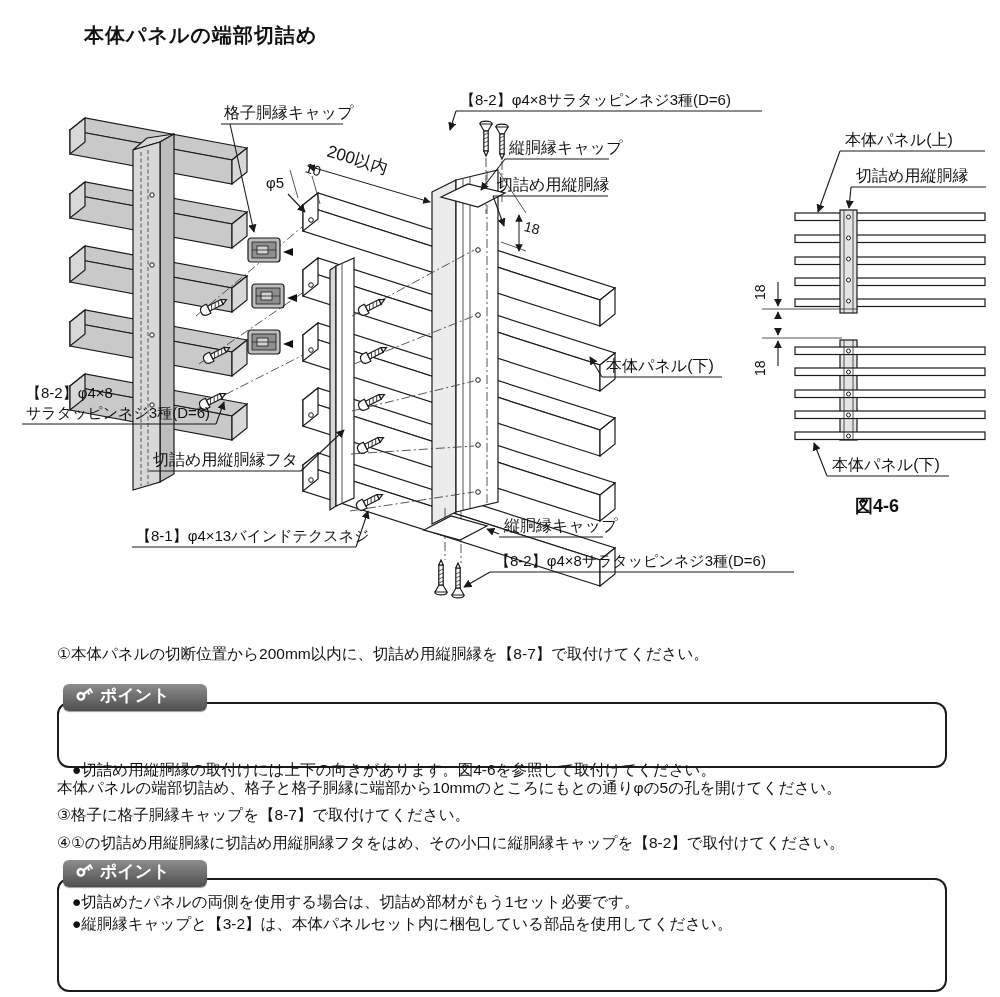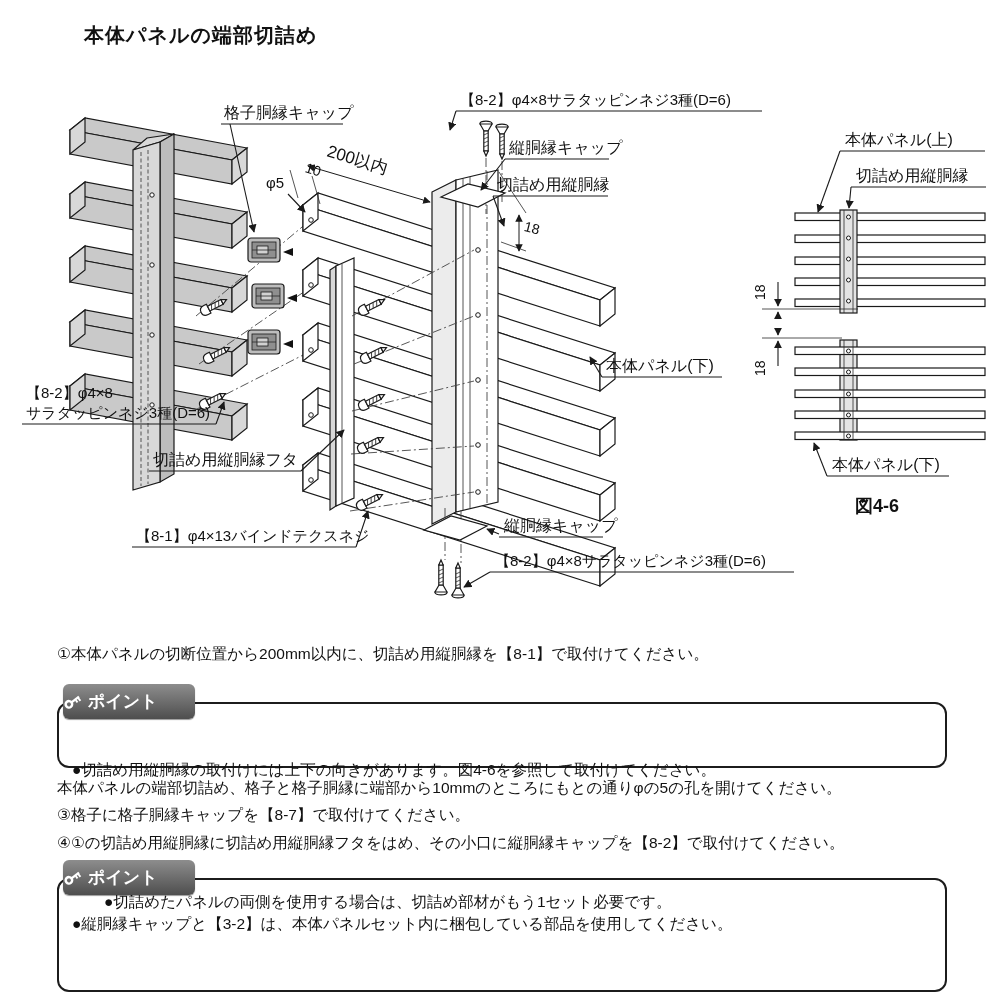--- a/index.html
+++ b/index.html
@@ -2,23 +2,23 @@
 <html><head>
 <meta charset="utf-8">
 <style>
   html,body{margin:0;padding:0;background:#fff;}
   body{width:1000px;height:997px;position:relative;overflow:hidden;
        font-family:"Liberation Sans","DejaVu Sans",sans-serif;color:#111;}
   .abs{position:absolute;}
   .page-title{left:84px;top:14px;font-size:20px;font-weight:bold;letter-spacing:1px;margin-top:8px;}
   .step{left:57px;font-size:15.5px;white-space:nowrap;}
   .point-box{left:57px;width:886px;border:2px solid #1c1c1c;border-radius:12px;background:#fff;}
-  .point-tab{left:63px;width:132px;height:35px;border-radius:6px;
+  .point-tab{left:63px;width:132px;height:27px;border-radius:6px;
              background:linear-gradient(#8d8d8d,#4e4e4e);
-             display:flex;align-items:center;gap:6px;padding-left:0;
+             display:flex;align-items:flex-start;gap:6px;padding-left:12px;
              color:#fff;font-size:17px;font-weight:bold;z-index:3;
              box-shadow:0 1px 1px rgba(0,0,0,.4);}
   .bullet{left:72px;font-size:15.5px;white-space:nowrap;}
   svg text{font-family:"Liberation Sans","DejaVu Sans",sans-serif;fill:#111;}
   .lbl{font-size:16px;}
   .lbl-s{font-size:15px;}
   .dim{font-size:14px;}
   .thin{stroke:#2a2a2a;stroke-width:.8;fill:none;}
   .fw{fill:#fff;stroke:#1a1a1a;stroke-width:1.2;}
   .fg{fill:#c9c9c9;stroke:#1a1a1a;stroke-width:1.2;}
@@ -330,21 +330,21 @@
     </g>
 
     <text class="lbl" x="832" y="400">本体パネル(下)</text>
     <line x1="827" y1="406" x2="949" y2="406" class="ul"></line>
     <path class="ldr" d="M827,406 L814,373"></path>
 
     <text x="855" y="442" style="font-size:18px;font-weight:bold;">図4-6</text>
   </g>
 </svg>
 
-<div class="abs step" style="top:644px;">①本体パネルの切断位置から200mm以内に、切詰め用縦胴縁を【8-1】で取付けてください。</div>
+<div class="abs step" style="top:644px;">①本体パネルの切断位置から200mm以内に、切詰め用縦胴縁を【8-7】で取付けてください。</div>
 
 <div class="abs point-tab" style="top:684px;">
   <svg width="19" height="19" viewBox="0 0 20 20">
     <g transform="rotate(-38 10 10)">
       <circle cx="5.2" cy="10" r="3.4" fill="none" stroke="#fff" stroke-width="2.6"></circle>
       <rect x="8.6" y="8.9" width="10" height="2.4" fill="#fff"></rect>
       <rect x="12.6" y="10.8" width="2" height="3.2" fill="#fff"></rect>
       <rect x="16" y="10.8" width="2" height="3.8" fill="#fff"></rect>
     </g>
   </svg>
@@ -363,13 +363,13 @@
       <circle cx="5.2" cy="10" r="3.4" fill="none" stroke="#fff" stroke-width="2.6"></circle>
       <rect x="8.6" y="8.9" width="10" height="2.4" fill="#fff"></rect>
       <rect x="12.6" y="10.8" width="2" height="3.2" fill="#fff"></rect>
       <rect x="16" y="10.8" width="2" height="3.8" fill="#fff"></rect>
     </g>
   </svg>
   <span>ポイント</span>
 </div>
 <div class="abs point-box" style="top:878px;height:110px;"></div>
 <div class="abs bullet" style="top:914px;">●縦胴縁キャップと【3-2】は、本体パネルセット内に梱包している部品を使用してください。</div>
-<div class="abs bullet" style="top:892px;margin-left:32px;">●切詰めたパネルの両側を使用する場合は、切詰め部材がもう1セット必要です。</div>
+<div class="abs bullet" style="top:892px;">●切詰めたパネルの両側を使用する場合は、切詰め部材がもう1セット必要です。</div>
 
 </body></html>

